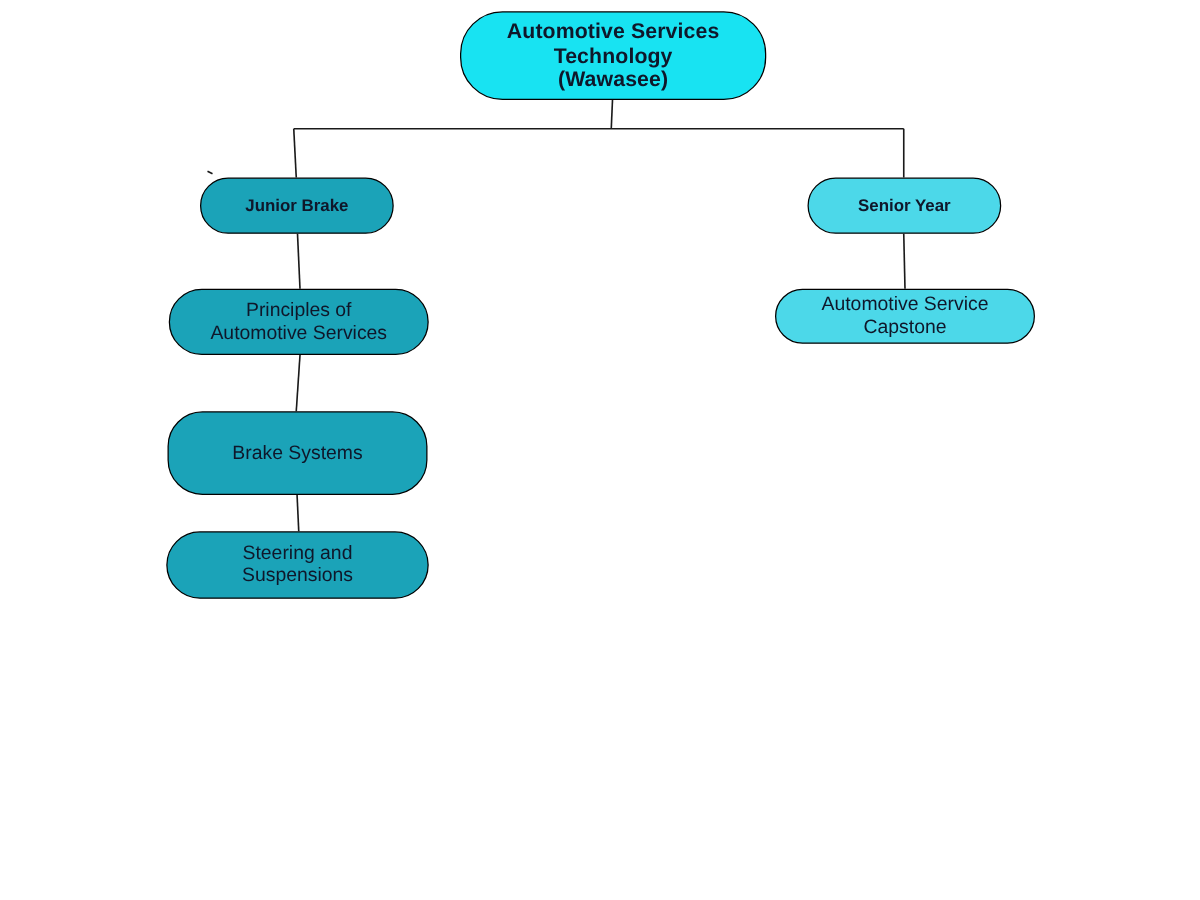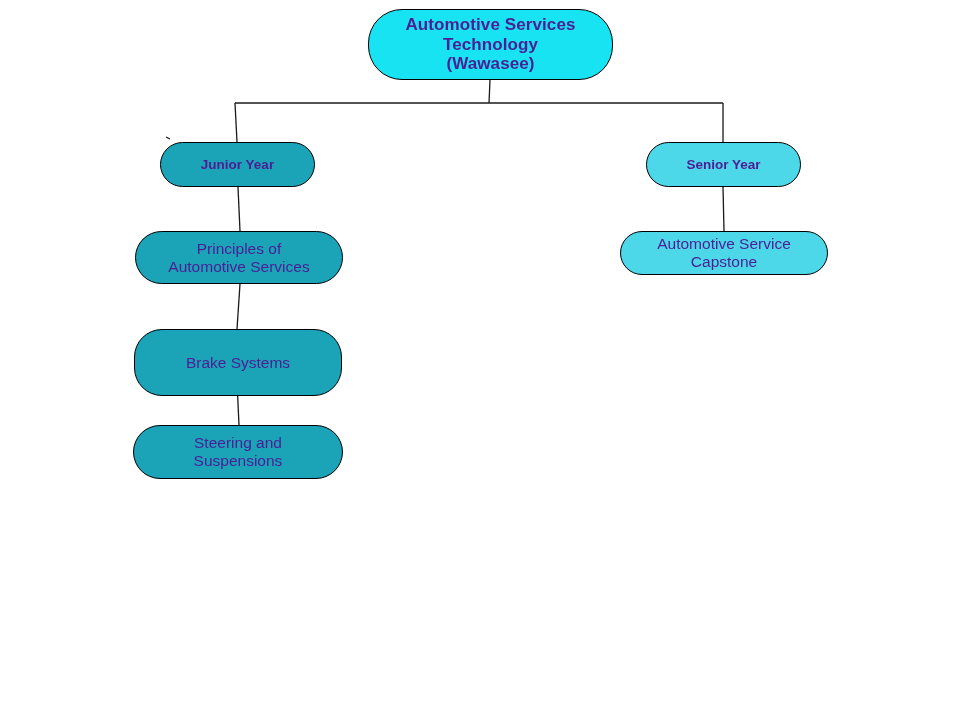--- a/index.html
+++ b/index.html
@@ -30,21 +30,21 @@
     pointer-events: none;
   }
   .node {
     position: absolute;
     box-sizing: border-box;
     display: flex;
     align-items: center;
     justify-content: center;
     text-align: center;
     border: 1px solid #000000;
-    color: #4c1d95;
+    color: #0f172a;
     line-height: 1.16;
     white-space: pre-line;
     z-index: 2;
   }
   .node-root {
     left: 368px;
     top: 9px;
     width: 245px;
     height: 71px;
     background: #18E3F2;
@@ -126,21 +126,21 @@
       <path d="M 237 382 L 239 425"></path>
       <path d="M 723 187 L 724 231"></path>
       <path d="M 166 137 L 170 139"></path>
     </g>
   </svg>
 
   <div class="node node-root">Automotive Services
 Technology
 (Wawasee)</div>
 
-  <div class="node node-year-junior">Junior Year</div>
+  <div class="node node-year-junior">Junior Brake</div>
 
   <div class="node node-course-teal pos-principles">Principles of
 Automotive Services</div>
 
   <div class="node node-course-teal pos-brake">Brake Systems</div>
 
   <div class="node node-year-senior">Senior Year</div>
 
   <div class="node node-course-teal pos-steering">Steering and
 Suspensions</div>

